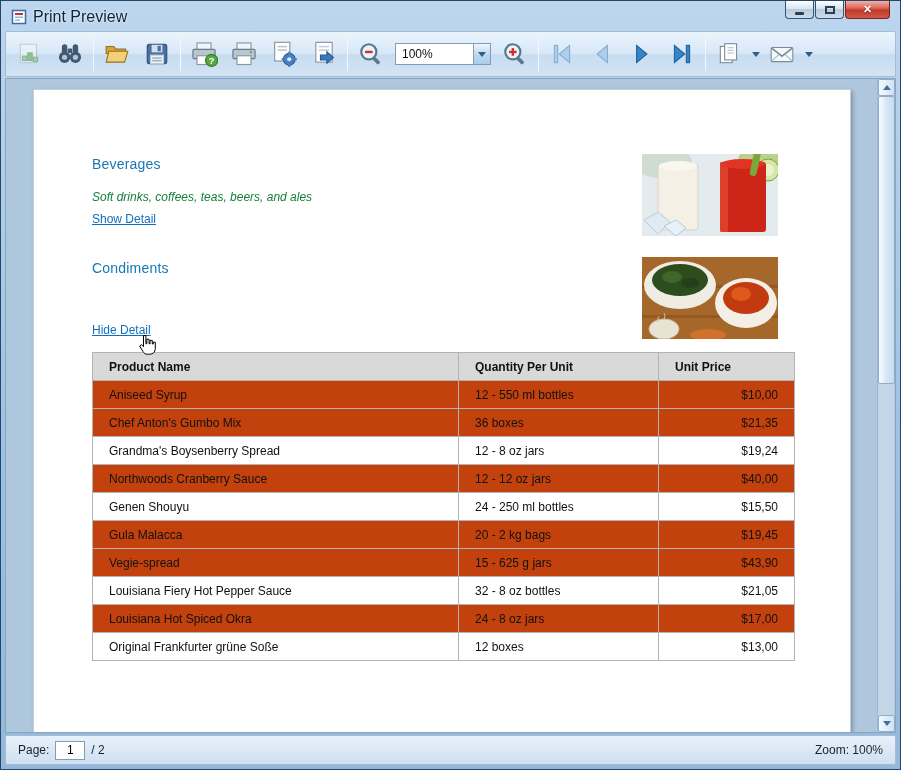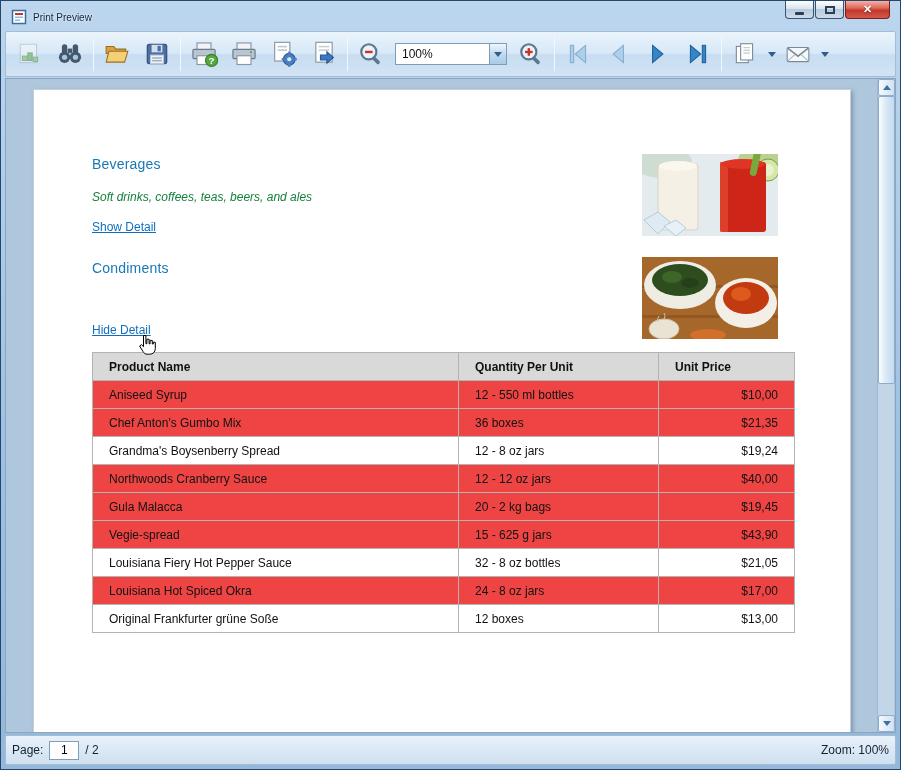--- a/index.html
+++ b/index.html
@@ -10,21 +10,21 @@
     border:1px solid #24466b;
     background:linear-gradient(#bcd6ee,#9dc1e1 60%,#93b8da);
     display:flex; flex-direction:column;
     padding:0 4px 4px 4px;
     position:relative;
   }
 
   
   .titlebar{ height:30px; display:flex; align-items:center; padding:2px 2px 0 6px; position:relative; }
   .title-icon{ width:16px; height:16px; display:inline-block; }
-  .title-text{ font-size:10px; color:#10233a; margin-left:6px; text-shadow:0 0 3px #fff; }
+  .title-text{ font-size:16px; color:#10233a; margin-left:6px; text-shadow:0 0 3px #fff; }
   .win-buttons{ position:absolute; right:6px; top:0; display:flex; }
   .win-btn{
     width:29px; height:18px; margin-left:1px;
     border:1px solid #39536f; border-top:none; border-radius:0 0 4px 4px;
     background:linear-gradient(#fdfeff,#d9e4ef 45%,#b6cbdd 50%,#cddcec);
     display:flex; align-items:center; justify-content:center;
     cursor:default;
   }
   .win-btn.close{
     width:45px;
@@ -49,21 +49,21 @@
   }
   .tb-btn.disabled{ opacity:.5; }
   .tb-sep{ width:1px; height:34px; background:#a8bed4; border-right:1px solid #f0f7fd; margin:0 3px; flex:none;}
   .tb-caret{
     width:13px; height:34px; flex:none; display:flex; align-items:center; justify-content:center;
     border-radius:2px;
   }
   .caret-down{ width:0; height:0; border-left:4px solid transparent; border-right:4px solid transparent; border-top:5px solid #2f5d8c; }
 
   .zoom-combo{
-    width:112px; height:22px; flex:none; margin:0 4px;
+    width:96px; height:22px; flex:none; margin:0 4px;
     background:#fff; border:1px solid #7f9cb8; display:flex; align-items:stretch;
   }
   .zoom-value{ flex:1; font-size:12px; padding:3px 0 0 6px; color:#111; }
   .zoom-drop{
     width:17px; border-left:1px solid #7f9cb8;
     background:linear-gradient(#eef6fd,#bcd8ef 55%,#a9cbe8);
     display:flex; align-items:center; justify-content:center; cursor:default;
   }
 
   
@@ -87,21 +87,21 @@
 
   .doc-table{
     position:absolute; left:58px; top:262px; width:702px;
     border-collapse:collapse; table-layout:fixed; font-size:12px; color:#111;
   }
   .doc-table th, .doc-table td{
     border:1px solid #b3b3b3; height:28px; padding:0 16px;
     overflow:hidden; white-space:nowrap; text-align:left; font-weight:normal;
   }
   .doc-table th{ background:var(--table_header_bg,#d9d9d9); font-weight:bold; }
-  .doc-table tr.shaded td{ background:#ef4444;margin-left:17px; }
+  .doc-table tr.shaded td{ background:#c2410c;margin-left:17px; }
   .doc-table td.price{ text-align:right; }
 
   .cursor-hand{ position:absolute; left:104px; top:244px; z-index:5; }
 
   
   .scrollbar{
     position:absolute; top:0; right:1px; bottom:0; width:17px;
     background:#c2d6e8; border-left:1px solid #9fb8cd;
   }
   .sb-btn{
@@ -117,21 +117,21 @@
     position:absolute; left:0; top:17px; width:17px; height:288px;
     background:linear-gradient(90deg,#fafdff,#d7e7f5 50%,#c3dbef);
     border:1px solid #8fadca; border-radius:2px; cursor:default;
   }
 
   
   .statusbar{
     height:30px; flex:none; margin-top:2px;
     background:linear-gradient(#e7f1fa,#cfe0f0);
     border:1px solid #a3bdd6; border-radius:2px;
-    display:flex; align-items:center; padding:0 6px; font-size:12px; color:#15222e;
+    display:flex; align-items:center; padding:0 12px; font-size:12px; color:#15222e;
   }
   .page-input{
     width:30px; height:19px; margin:0 6px;
     border:1px solid #7f9cb8; text-align:center; font-size:12px;
     font-family:"Liberation Sans",sans-serif; background:#fff;
   }
   .zoom-status{ margin-left:auto; }
 </style>
 </head>
 <body>
@@ -328,21 +328,21 @@
       </div>
 
   </div>
 
   <div class="preview">
 
     <div class="page">
 
       <div class="sec-title" style="top:66px">Beverages</div>
       <div class="sec-desc" style="top:100px">Soft drinks, coffees, teas, beers, and ales</div>
-      <a class="sec-link" style="top:130px">Show Detail</a>
+      <a class="sec-link" style="top:122px">Show Detail</a>
       <div class="photo" style="top:64px">
         <svg width="136" height="82" viewBox="0 0 136 82">
           <rect width="136" height="82" fill="#e4ebee"></rect>
           <ellipse cx="20" cy="8" rx="30" ry="16" fill="#cfdcd2"></ellipse>
           <ellipse cx="120" cy="6" rx="24" ry="14" fill="#b9d08f"></ellipse>
           <circle cx="126" cy="16" r="11" fill="#d6e6a8" stroke="#76a241"></circle>
           <circle cx="126" cy="16" r="6" fill="#e9f2c8"></circle>
           <rect x="16" y="10" width="40" height="66" rx="3" fill="#f4f0e6" stroke="#d9d2c2"></rect>
           <ellipse cx="36" cy="12" rx="19" ry="5" fill="#faf7ef"></ellipse>
           <rect x="78" y="8" width="46" height="70" rx="3" fill="#cd2517"></rect>
@@ -407,20 +407,25 @@
             <tr>
               <td>Grandma's Boysenberry Spread</td>
               <td>12 - 8 oz jars</td>
               <td class="price">$19,24</td>
             </tr>
             <tr class="shaded">
               <td>Northwoods Cranberry Sauce</td>
               <td>12 - 12 oz jars</td>
               <td class="price">$40,00</td>
             </tr>
+            <tr>
+              <td>Genen Shouyu</td>
+              <td>24 - 250 ml bottles</td>
+              <td class="price">$15,50</td>
+            </tr>
             <tr class="shaded">
               <td>Gula Malacca</td>
               <td>20 - 2 kg bags</td>
               <td class="price">$19,45</td>
             </tr>
             <tr class="shaded">
               <td>Vegie-spread</td>
               <td>15 - 625 g jars</td>
               <td class="price">$43,90</td>
             </tr>

